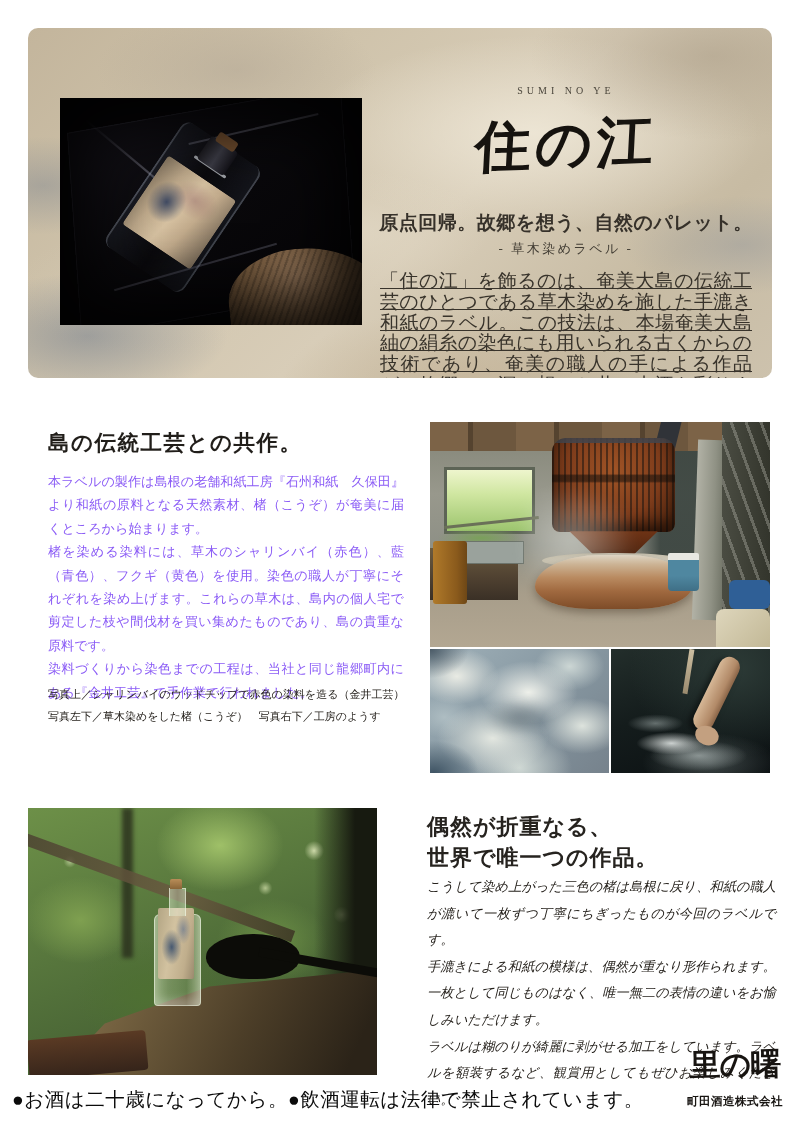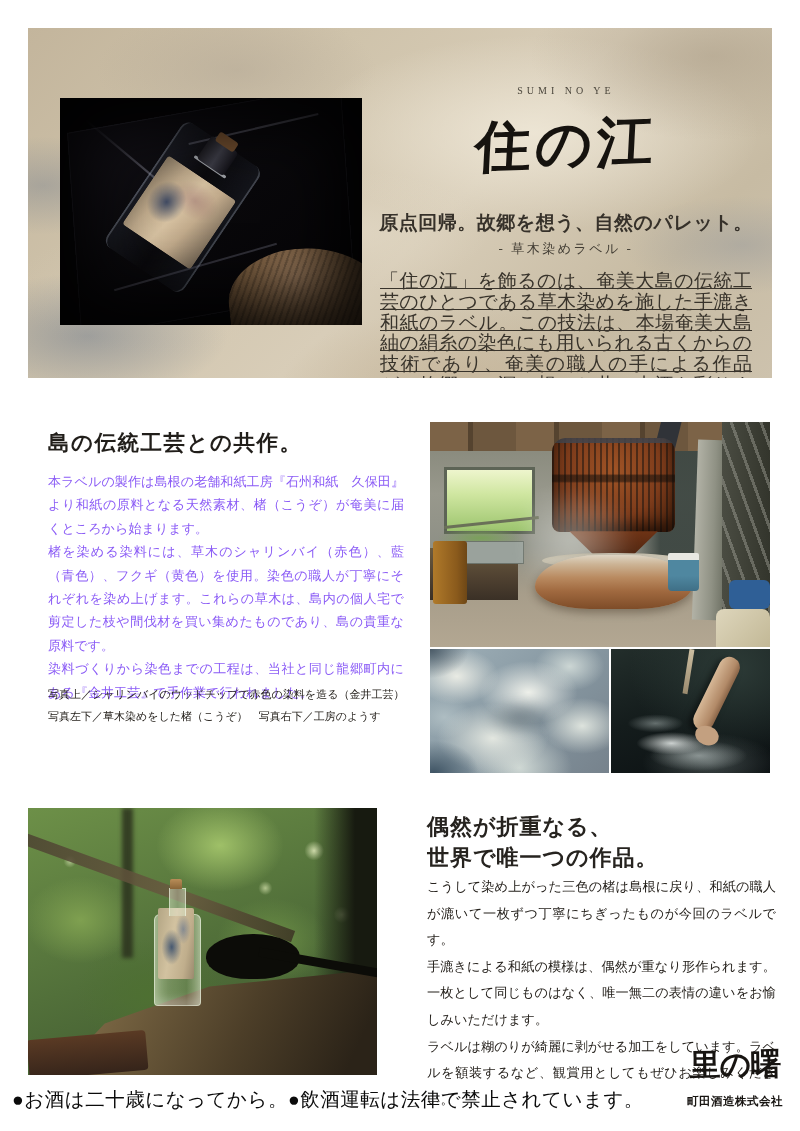--- a/index.html
+++ b/index.html
@@ -17,20 +17,21 @@
       radial-gradient(ellipse 200px 90px at 8% 88%, rgba(108,120,138,0.50), transparent 70%),
       radial-gradient(ellipse 160px 70px at 2% 45%, rgba(118,128,142,0.40), transparent 70%),
       radial-gradient(ellipse 240px 100px at 58% 102%, rgba(196,178,150,0.65), transparent 75%),
       radial-gradient(ellipse 260px 120px at 92% 8%, rgba(168,154,132,0.55), transparent 70%),
       radial-gradient(ellipse 170px 70px at 96% 62%, rgba(130,138,150,0.35), transparent 70%),
       radial-gradient(ellipse 300px 130px at 68% 30%, rgba(240,233,217,0.85), transparent 75%),
       radial-gradient(ellipse 200px 90px at 28% 12%, rgba(178,166,148,0.50), transparent 70%),
       radial-gradient(ellipse 190px 85px at 44% 58%, rgba(228,219,200,0.60), transparent 70%),
       radial-gradient(ellipse 230px 95px at 20% 75%, rgba(214,203,182,0.55), transparent 72%),
       linear-gradient(135deg,#c3b59c 0%,#cfc3ab 30%,#d8cdb8 55%,#c7bba3 80%,#cdc2ad 100%);
+    border-radius: 10px;
   }
   .hero-romaji{left:352px;top:57px;width:372px;text-align:center;font-size:10px;
     letter-spacing:4px;color:#4b463c;}
   .hero-title{left:352px;top:64px;width:372px;text-align:center;font-size:56px;line-height:104px;
     font-weight:800;color:#16130f;transform:skewX(-5deg) rotate(-2deg);letter-spacing:4px;}
   .hero-headline{left:336px;top:182px;width:404px;text-align:center;font-size:19px;
     font-weight:600;letter-spacing:0.5px;color:#36312a;}
   .hero-subtitle{left:352px;top:212px;width:372px;text-align:center;font-size:13px;
     letter-spacing:2.5px;color:#413c33;}
   .hero-body{left:352px;top:243px;width:372px;font-size:19px;line-height:20.8px;
@@ -191,21 +192,21 @@
       linear-gradient(100deg,#b3a584,#d2c2a0 40%,#c0ae8c 75%,#9a8a6e);}
   .fb-neck{left:34%;bottom:70%;width:32%;height:21%;position:absolute;
     border:1px solid rgba(245,250,235,0.55);border-bottom:none;
     background:linear-gradient(90deg,rgba(220,235,205,0.5),rgba(242,248,232,0.3) 50%,rgba(215,230,200,0.5));}
   .fb-cork{left:37%;bottom:91%;width:26%;height:8%;position:absolute;border-radius:2px 2px 0 0;
     background:linear-gradient(#b98d58,#8a6538);}
 
   .unique-heading{left:427px;top:812px;font-size:22px;line-height:30.5px;font-weight:600;
     letter-spacing:1px;color:#26231f;}
   .unique-body{left:427px;top:874px;width:349px;font-size:13.2px;line-height:26.6px;
-    text-align:justify;color:#26221d;}
+    text-align:justify;color:#26221d;font-style:italic;}
   .unique-body p{margin:0;}
 
   
   .footer-notice{left:12px;top:1086px;font-size:19.5px;letter-spacing:0.5px;color:#0b0b0b;}
   .footer-logo{left:682px;top:1044px;width:106px;text-align:center;font-size:31px;font-weight:800;
     letter-spacing:-1px;color:#171411;transform:rotate(-1deg);}
   .footer-company{left:676px;top:1094px;width:118px;text-align:center;font-size:11.5px;
     font-weight:700;letter-spacing:0.5px;color:#171411;}
 </style>
 </head>

